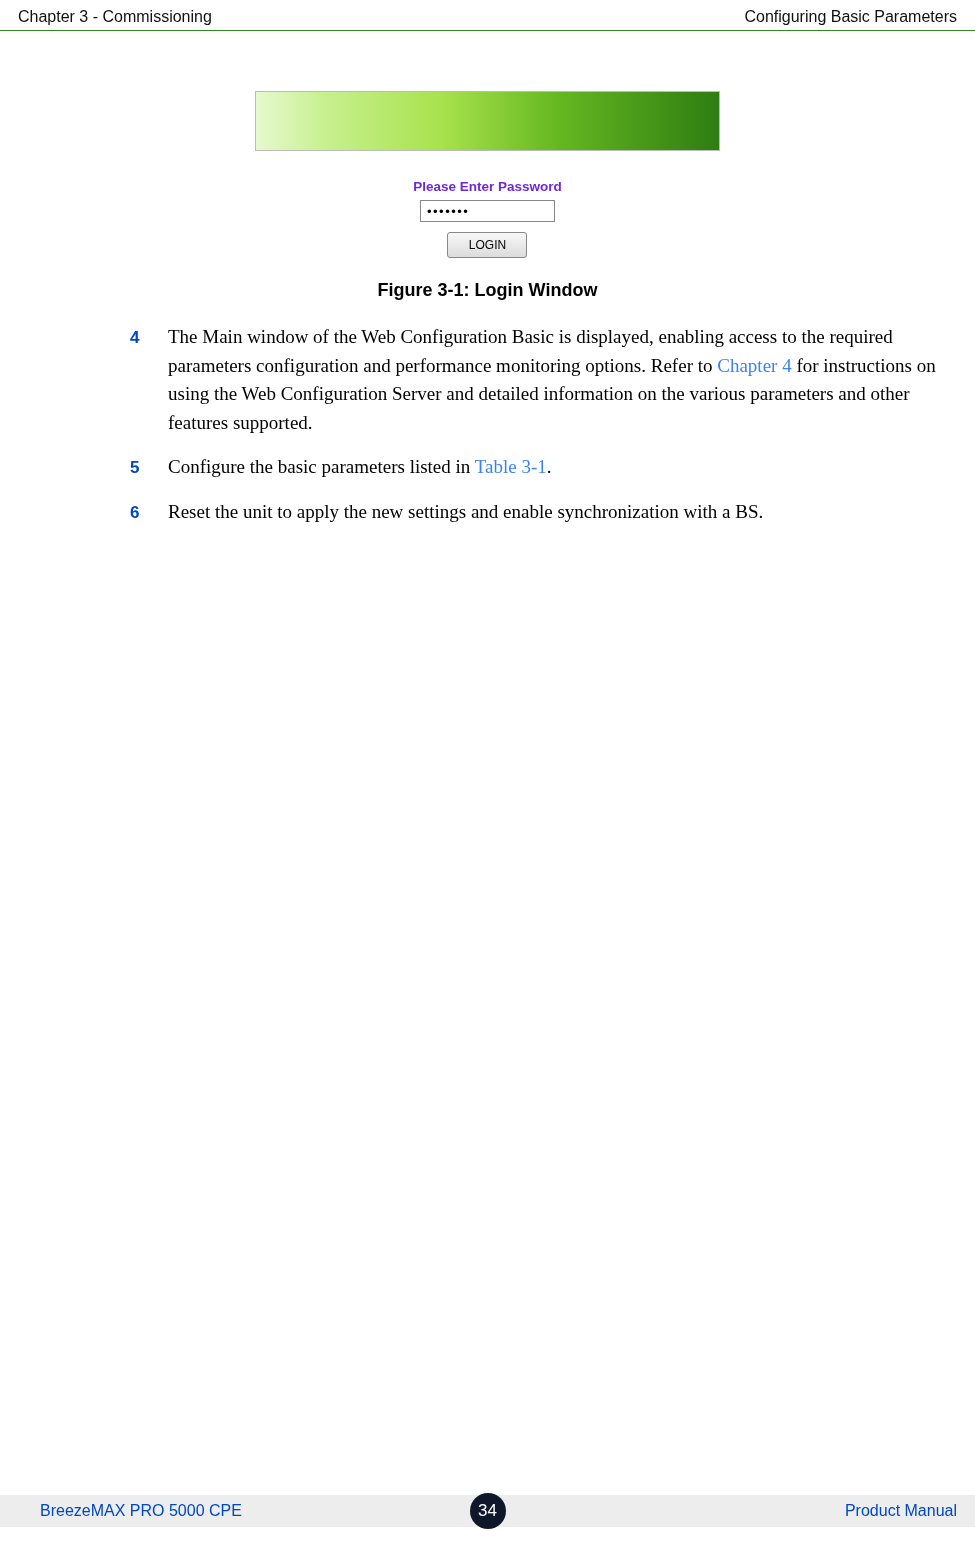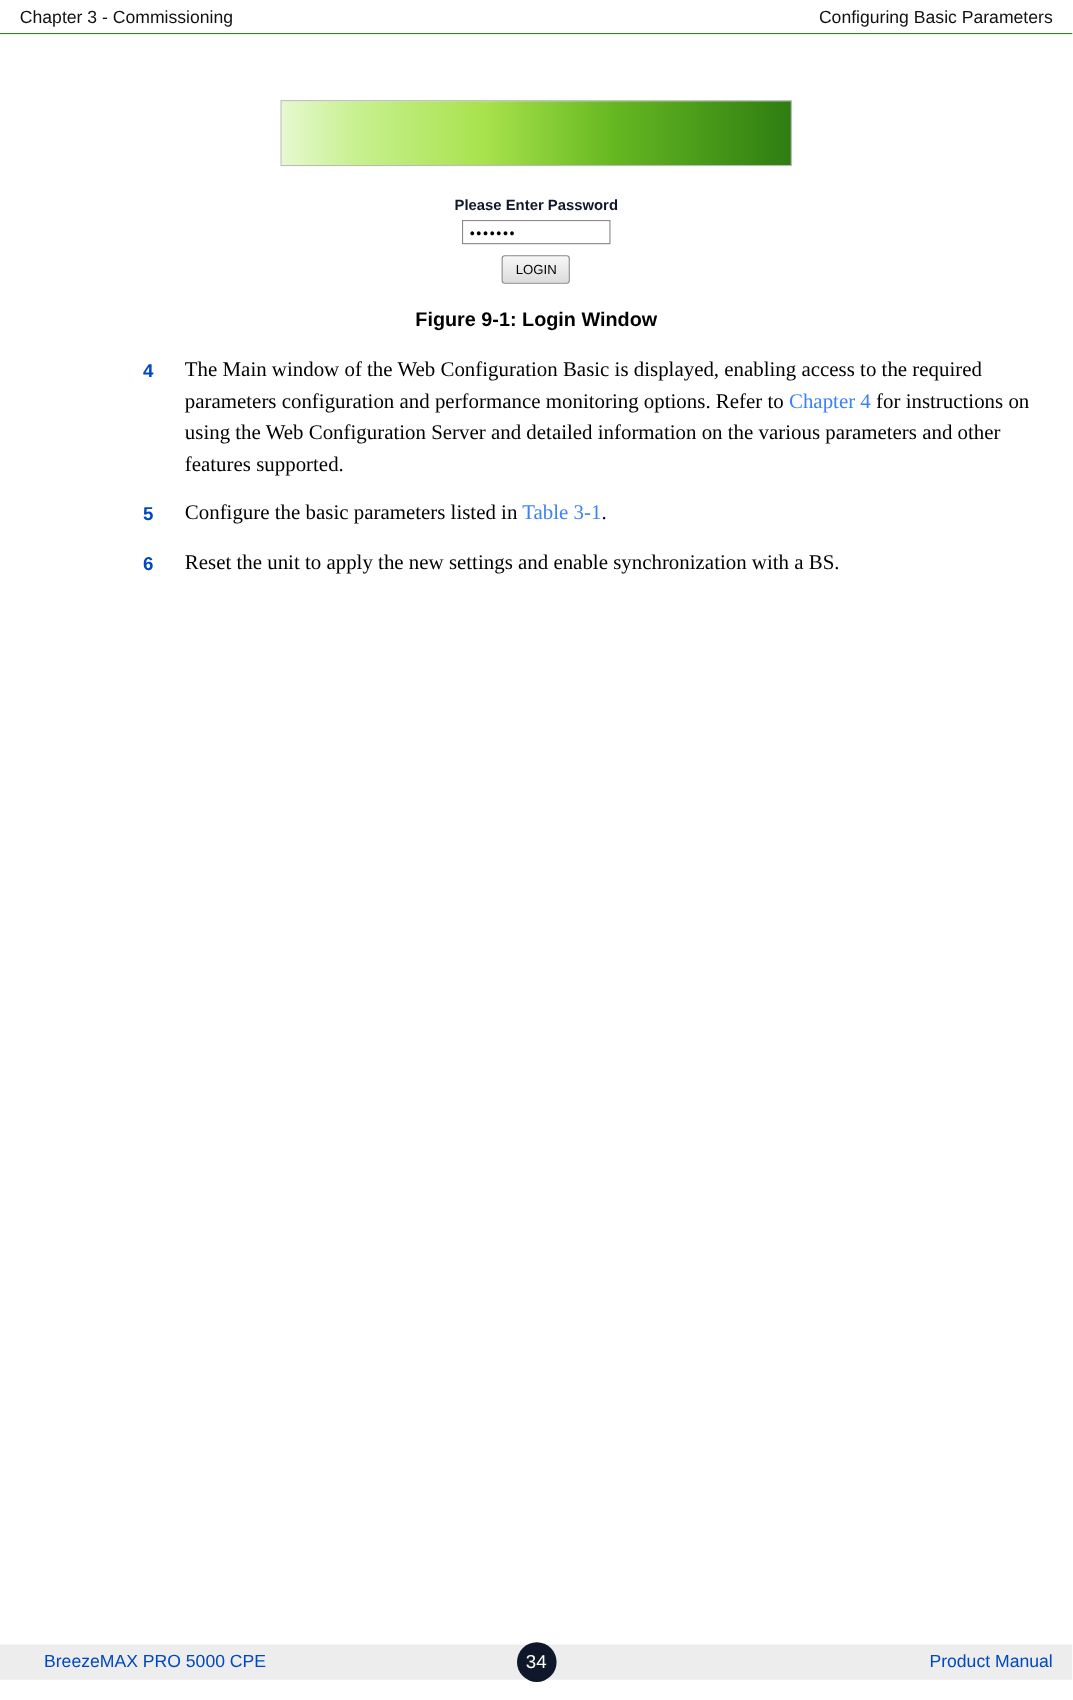--- a/index.html
+++ b/index.html
@@ -48,36 +48,36 @@
     .login-area {
       display: inline-block;
       text-align: center;
       font-size: 13px;
       color: #222;
     }
     .pw-label {
       font-weight: bold;
       font-size: 13.5px;
       margin-bottom: 6px;
-      color: #0f172a;
+      color: #6d28d9;
     }
     .pw-input {
       width: 135px;
       height: 22px;
       border: 1px solid #888;
       font-size: 13px;
       padding: 0 6px;
       letter-spacing: 1.5px;
       text-align: left;
       margin-bottom: 10px;
       background: #fff;
       color: #000;
     }
     .login-btn {
-      width: 62px;
+      width: 80px;
       height: 26px;
       font-size: 12px;
       font-family: inherit;
       background: linear-gradient(#f7f7f7, #dcdcdc);
       border: 1px solid #888;
       border-radius: 3px;
       cursor: pointer;
     }
     .fig-caption {
       font-weight: bold;
@@ -154,21 +154,21 @@
   <div class="figure-block">
     <div class="login-fig">
       <div class="green-bar"></div>
       <div class="login-area">
         <div class="pw-label">Please Enter Password</div>
         <input class="pw-input" type="text" value="•••••••" style="">
         <br>
         <button class="login-btn">LOGIN</button>
       </div>
     </div>
-    <div class="fig-caption">Figure 9-1: Login Window</div>
+    <div class="fig-caption">Figure 3-1: Login Window</div>
   </div>
 
   <ol class="step-list">
     <li class="step-item">
       <span class="step-num">4</span>
       <span class="step-text">
         <span>The Main window of the Web Configuration Basic is displayed, enabling access to the required parameters configuration and performance monitoring options. Refer to </span><span class="link">Chapter 4</span><span> for instructions on using the Web Configuration Server and detailed information on the various parameters and other features supported.</span>
       </span>
     </li>
     <li class="step-item">

